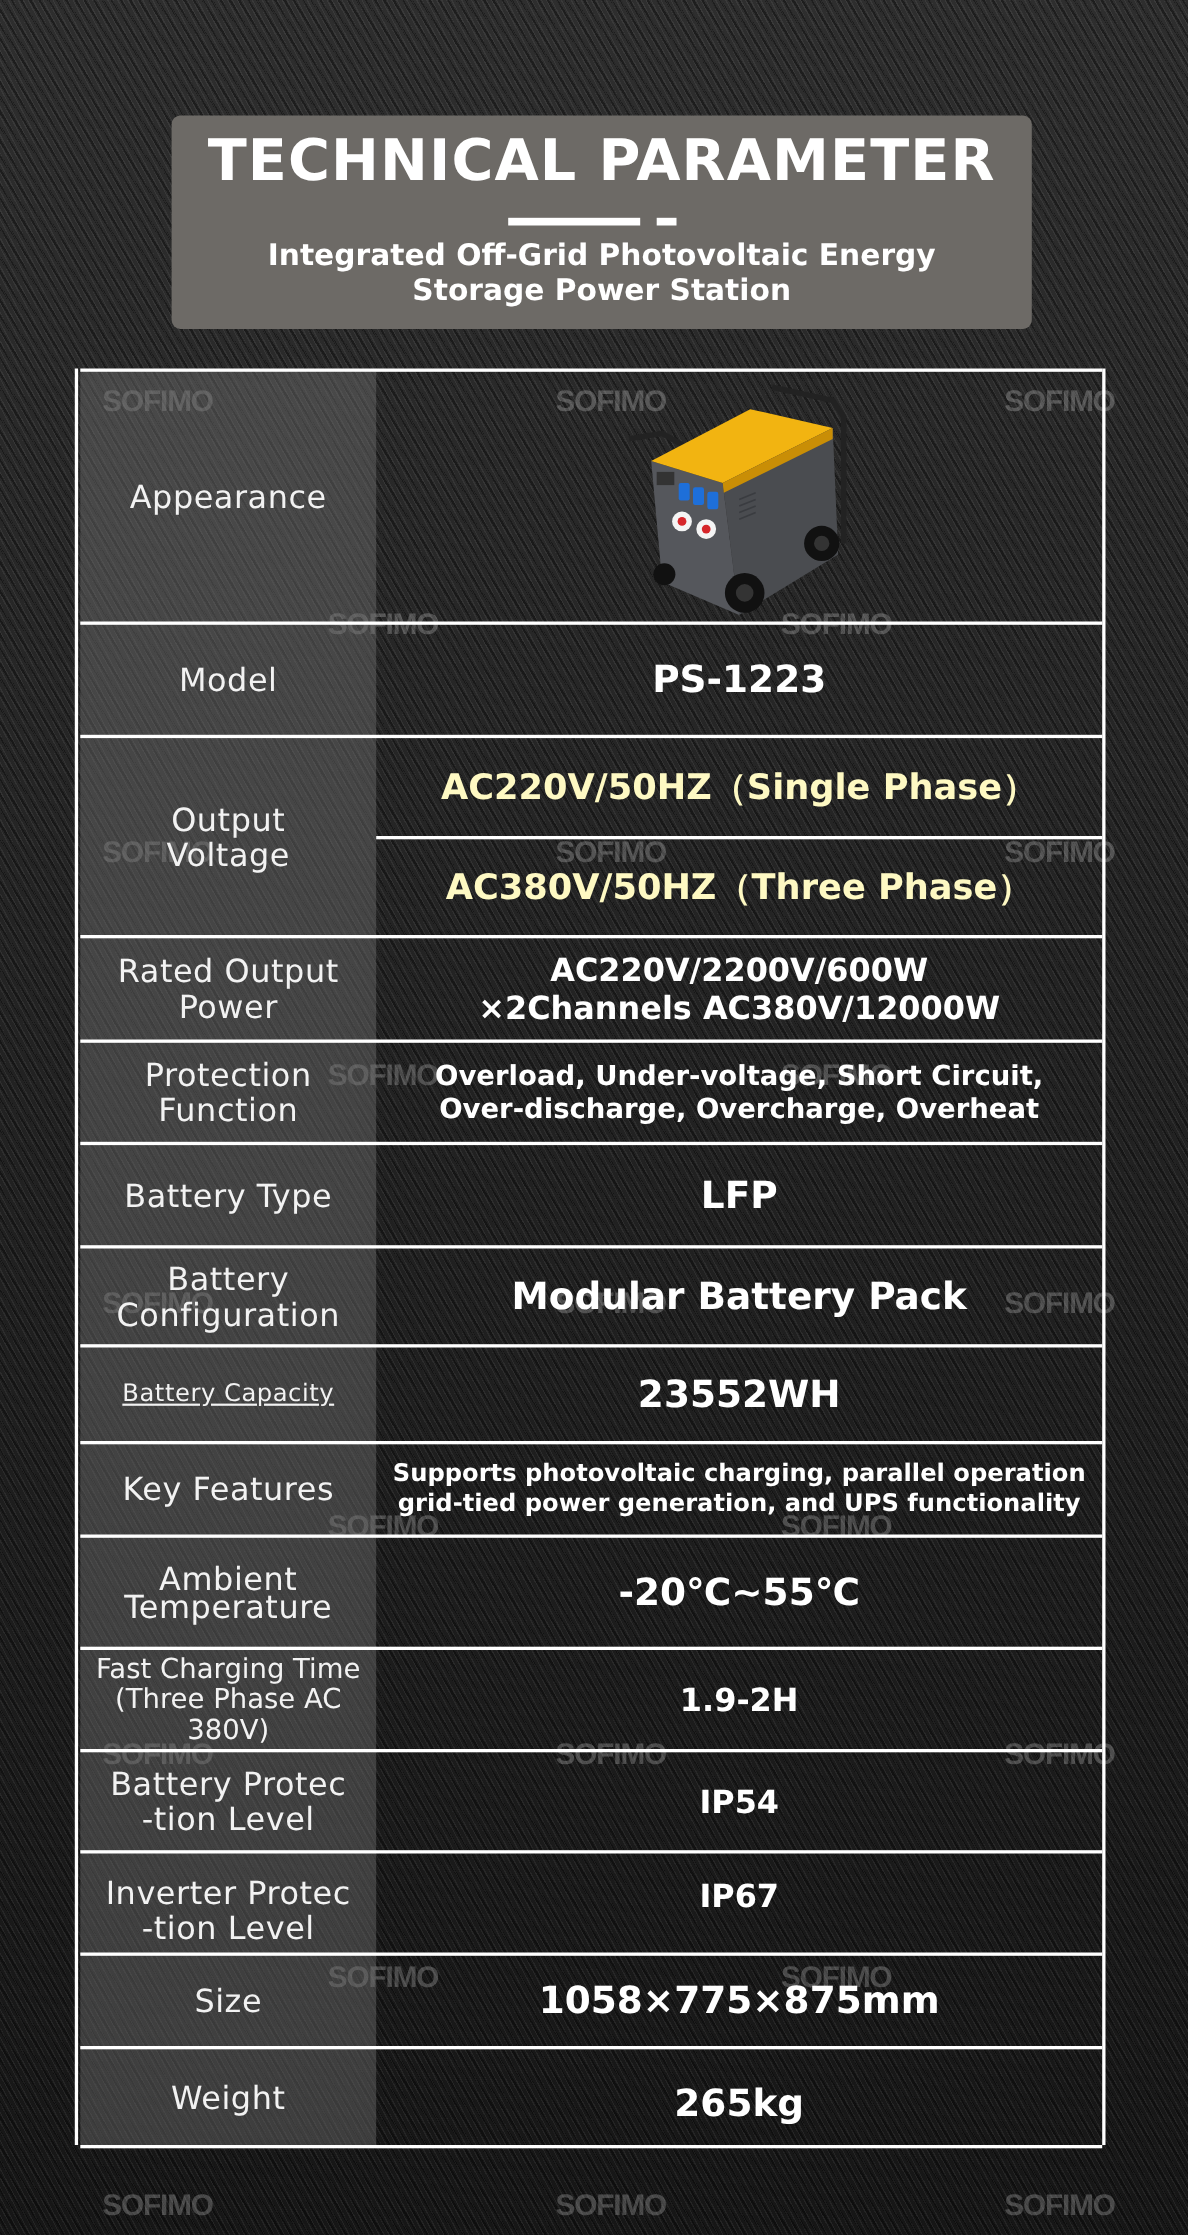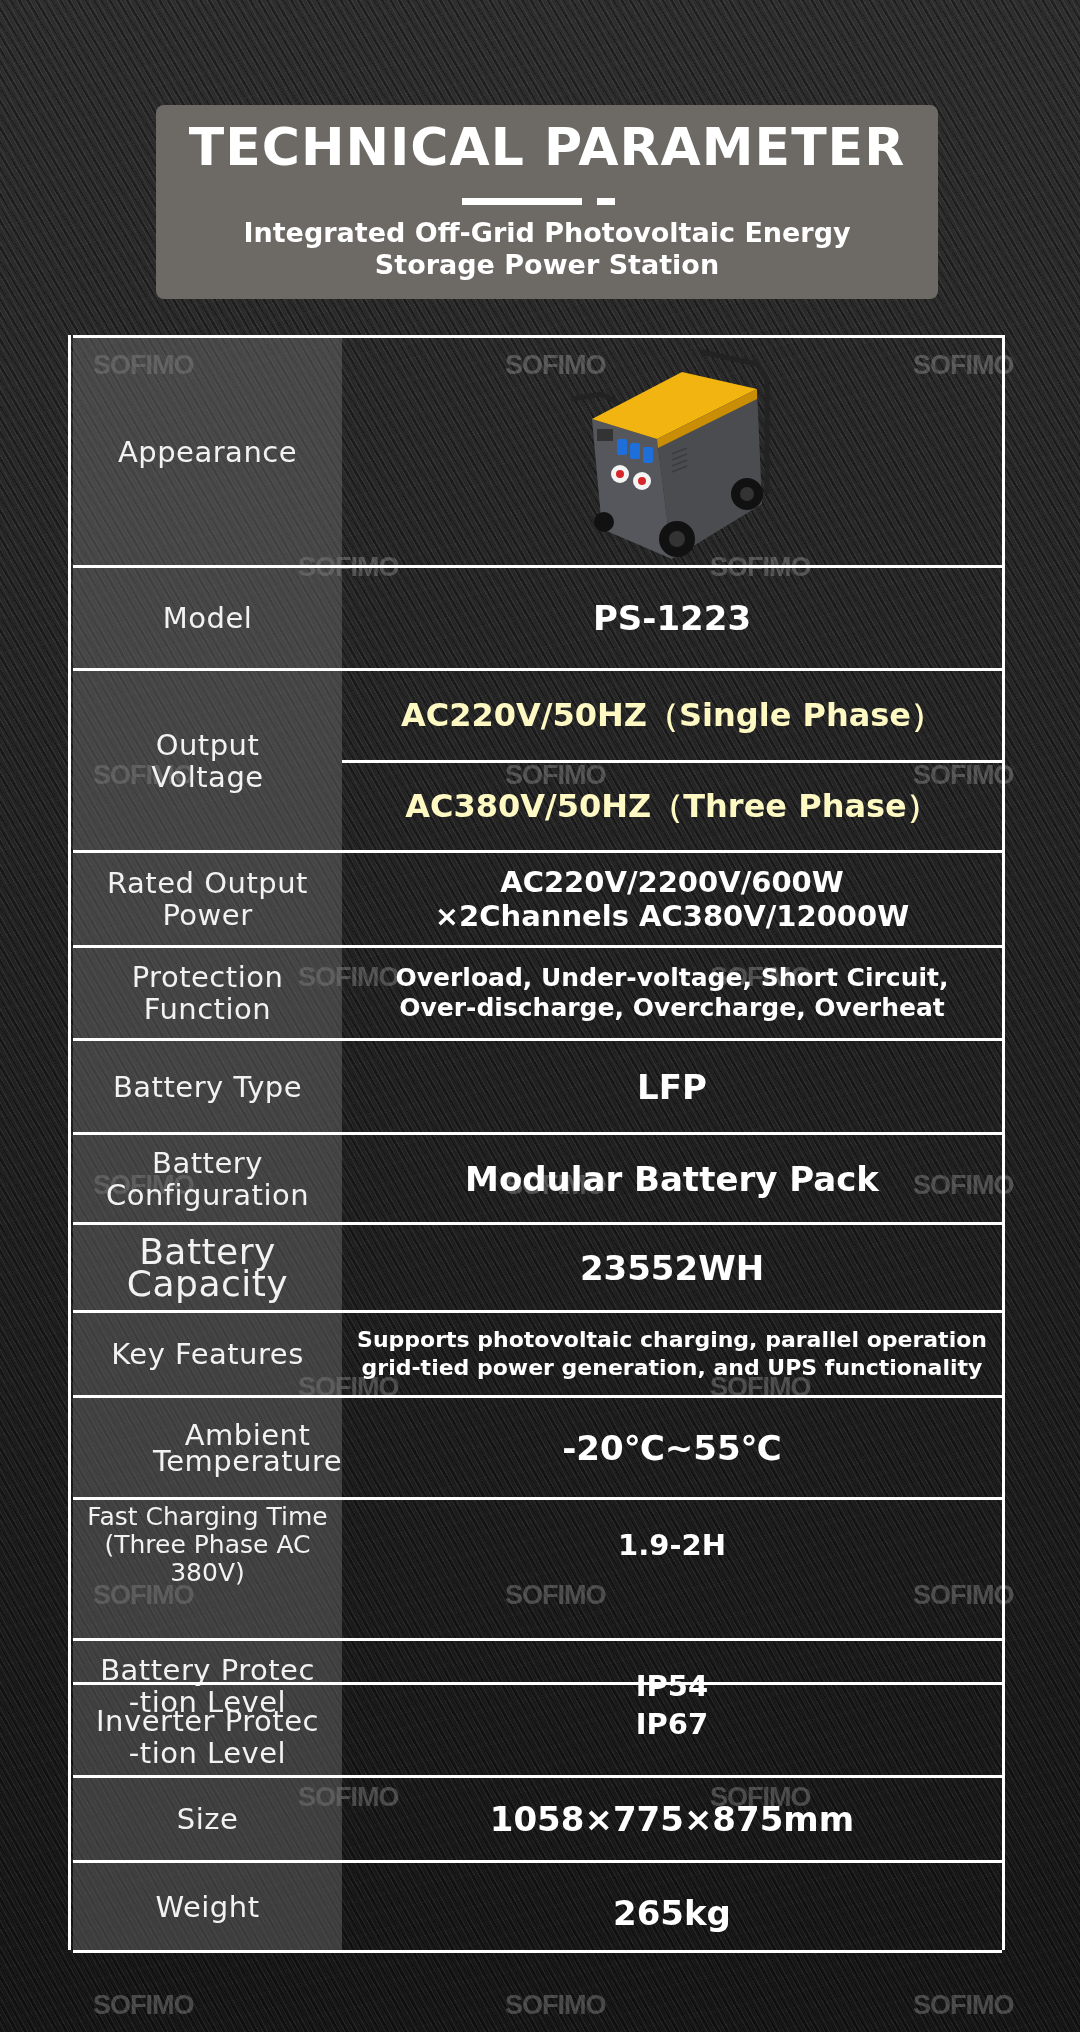--- a/index.html
+++ b/index.html
@@ -211,55 +211,55 @@
   <div class="cell-label">
     <div>
       <div>Battery</div>
       <div>Configuration</div>
     </div>
   </div>
   <div class="cell-value">Modular Battery Pack</div>
 </div>
 
 <div class="row" style="top:1222px;height:88px;">
-  <div class="cell-label" style="font-size:36px;">Battery Capacity</div>
+  <div class="cell-label" style="font-size:22px;text-decoration:underline;">Battery Capacity</div>
   <div class="cell-value">23552WH</div>
 </div>
 
 <div class="row" style="top:1310px;height:85px;">
   <div class="cell-label">Key Features</div>
   <div class="cell-value tiny">
     <div>
       <div>Supports photovoltaic charging, parallel operation</div>
       <div>grid-tied power generation, and UPS functionality</div>
     </div>
   </div>
 </div>
 
 <div class="row" style="top:1395px;height:102px;">
-  <div class="cell-label" style="line-height:26px;padding-left:40px;">
+  <div class="cell-label" style="line-height:26px;">
     <div>
       <div>Ambient</div>
       <div>Temperature</div>
     </div>
   </div>
   <div class="cell-value">-20℃~55℃</div>
 </div>
 
 <div class="row" style="top:1497px;height:93px;">
   <div class="cell-label small">
     <div>
       <div>Fast Charging Time</div>
       <div>(Three Phase AC 380V)</div>
     </div>
   </div>
   <div class="cell-value med">1.9-2H</div>
 </div>
 
-<div class="row" style="top:1590px;height:92px;margin-top:48px;">
+<div class="row" style="top:1590px;height:92px;">
   <div class="cell-label">
     <div>
       <div>Battery Protec</div>
       <div>-tion Level</div>
     </div>
   </div>
   <div class="cell-value med">IP54</div>
 </div>
 
 <div class="row" style="top:1682px;height:106px;">

